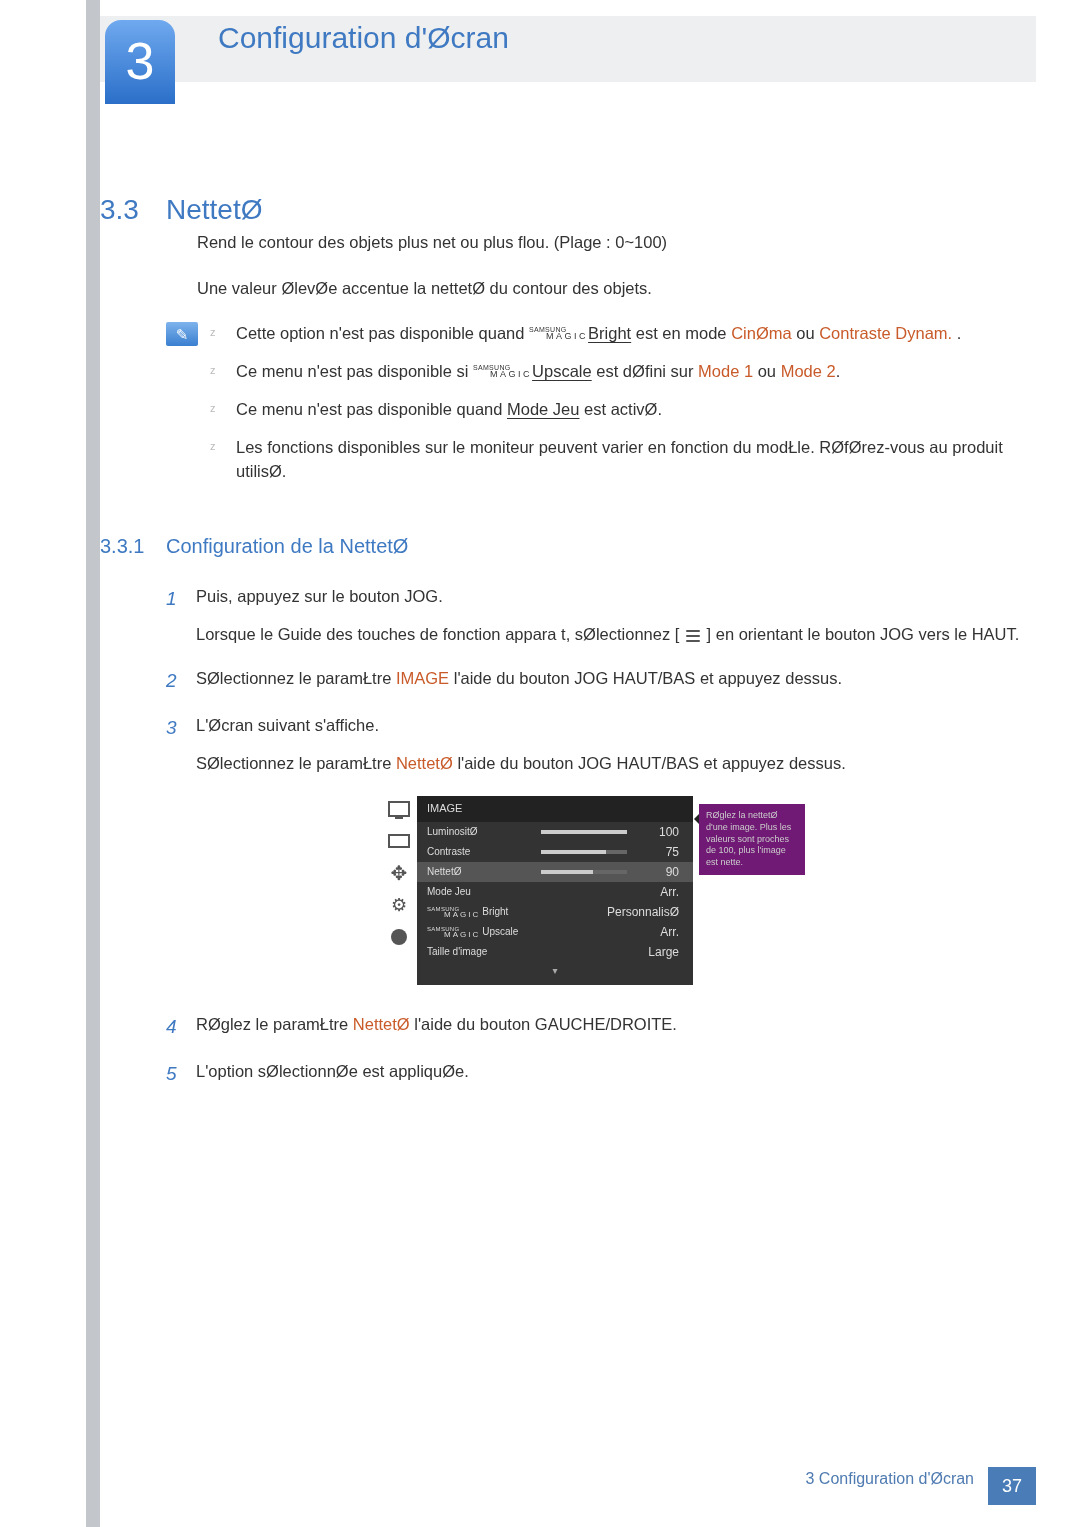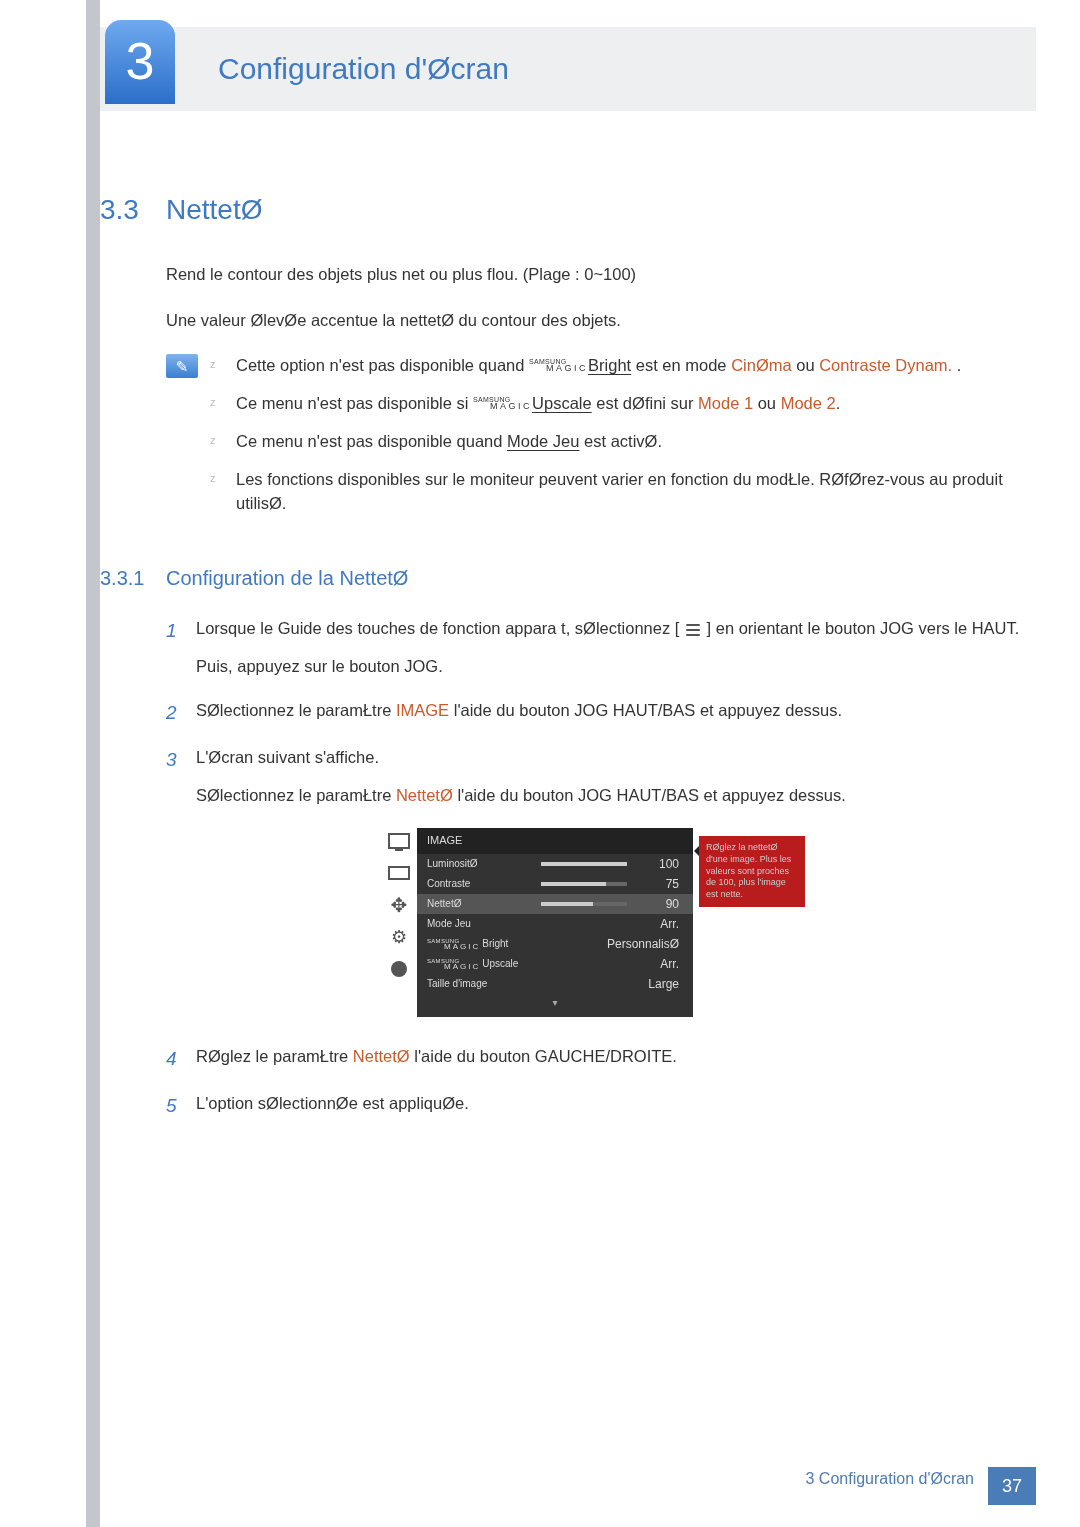--- a/index.html
+++ b/index.html
@@ -14,24 +14,24 @@
   }
   .page-wrap { position: relative; min-height: 1527px; }
   .left-bar {
     position: absolute;
     top: 0; left: 86px;
     width: 14px; height: 1527px;
     background: #c3c6cb;
   }
   .header-band {
     position: absolute;
-    top: 27px; left: 100px; right: 44px;
-    height: 84px;
+    top: 16px; left: 100px; right: 44px;
+    height: 66px;
     background: #eeeff0;
-    display: flex; align-items: center;
+    display: flex; 
   }
   .chapter-badge {
     position: absolute;
     top: 20px; left: 105px;
     width: 70px; height: 84px;
     border-top-left-radius: 16px;
     border-top-right-radius: 16px;
     background: linear-gradient(#6fa9ef, #2b6fc9);
     color: #fff;
     display: flex; align-items: center; justify-content: center;
@@ -40,25 +40,25 @@
   .chapter-title {
     font-size: 30px;
     color: #3e79c2;
     margin-left: 118px;
     font-weight: 400;
   }
   .content {
     position: absolute;
     top: 190px; left: 100px; right: 60px;
   }
-  .section-row { display: flex; align-items: baseline; margin-bottom: 32px; }
+  .section-row { display: flex; align-items: baseline; }
   .section-num { color: #3e79c2; font-size: 28px; width: 66px; }
   .section-title { color: #3e79c2; font-size: 28px; }
   .body-block { margin-left: 66px; }
-  .body-p { margin-bottom: 22px; }
+  .body-p { margin-bottom: 22px; margin-left: 31px; }
   .note-block { display: flex; margin-top: 6px; margin-bottom: 28px; }
   .note-icon {
     flex: 0 0 32px;
     height: 24px;
     margin-right: 12px;
     background: linear-gradient(#7eb3ec, #3a7fd0);
     border-radius: 2px;
     display:flex; align-items:center; justify-content:center;
     color:#fff; font-size:15px;
   }
@@ -127,21 +127,21 @@
   }
   .osd-row.selected { background:#555; }
   .osd-label { flex:1; display:flex; align-items:center; gap:2px; }
   .osd-bar {
     width: 86px; height:4px; background:#666; margin-right:8px; position:relative;
   }
   .osd-bar-fill { position:absolute; top:0; left:0; bottom:0; background:#ccc; }
   .osd-val { width:44px; text-align:right; font-size:12px;}
   .osd-arrow { text-align:center; color:#aaa; font-size:10px; padding:2px 0;}
   .osd-tooltip {
-    background:#b91c1c;
+    background:#701a75;
     color:#ccc;
     font-size:9px;
     line-height:1.3;
     padding:6px 7px;
     width:106px;
     margin-left:6px;
     margin-top: 8px;
     position:relative;
   }
   .osd-tooltip::before{
@@ -213,26 +213,26 @@
 
     <div class="subsect-row">
       <div class="subsect-num">3.3.1</div>
       <div class="subsect-title">Configuration de la NettetØ</div>
     </div>
 
     <div class="step-list">
       <div class="step-item">
         <div class="step-num">1</div>
         <div class="step-body">
+          <p>Puis, appuyez sur le bouton JOG.</p>
           <p>
             <span>Lorsque le Guide des touches de fonction appara t, sØlectionnez [</span>
             <span class="menu-icon-inline"><span></span><span></span><span></span></span>
             <span>] en orientant le bouton JOG vers le HAUT.</span>
           </p>
-          <p>Puis, appuyez sur le bouton JOG.</p>
         </div>
       </div>
       <div class="step-item">
         <div class="step-num">2</div>
         <div class="step-body">
           <p><span>SØlectionnez le paramŁtre </span><span class="hl">IMAGE</span><span>   l'aide du bouton JOG HAUT/BAS et appuyez dessus.</span></p>
         </div>
       </div>
       <div class="step-item">
         <div class="step-num">3</div>

